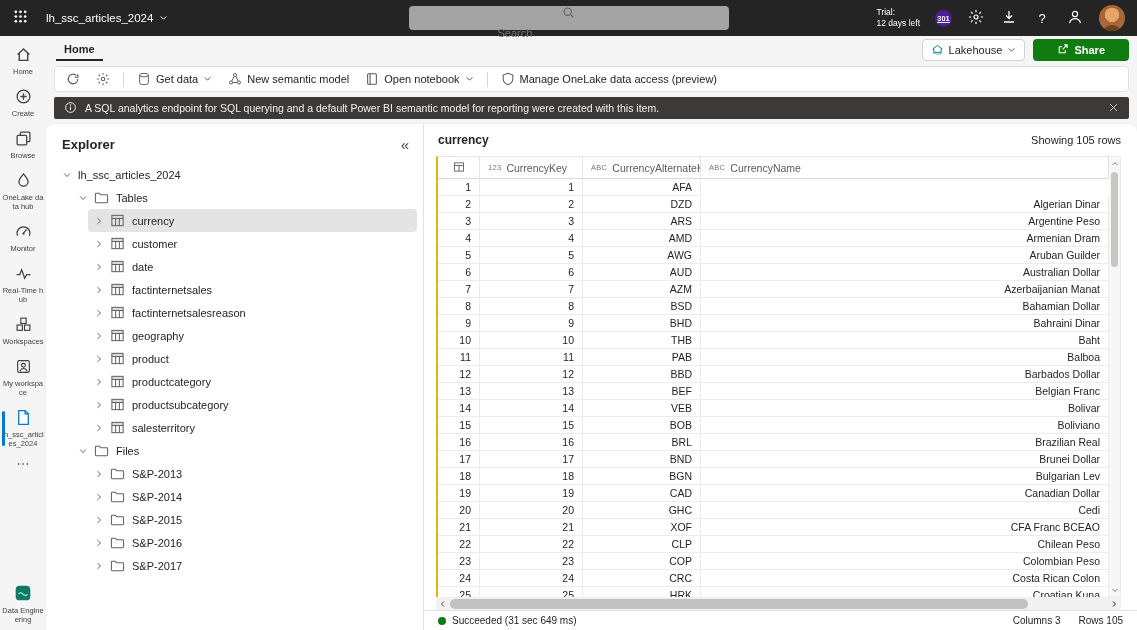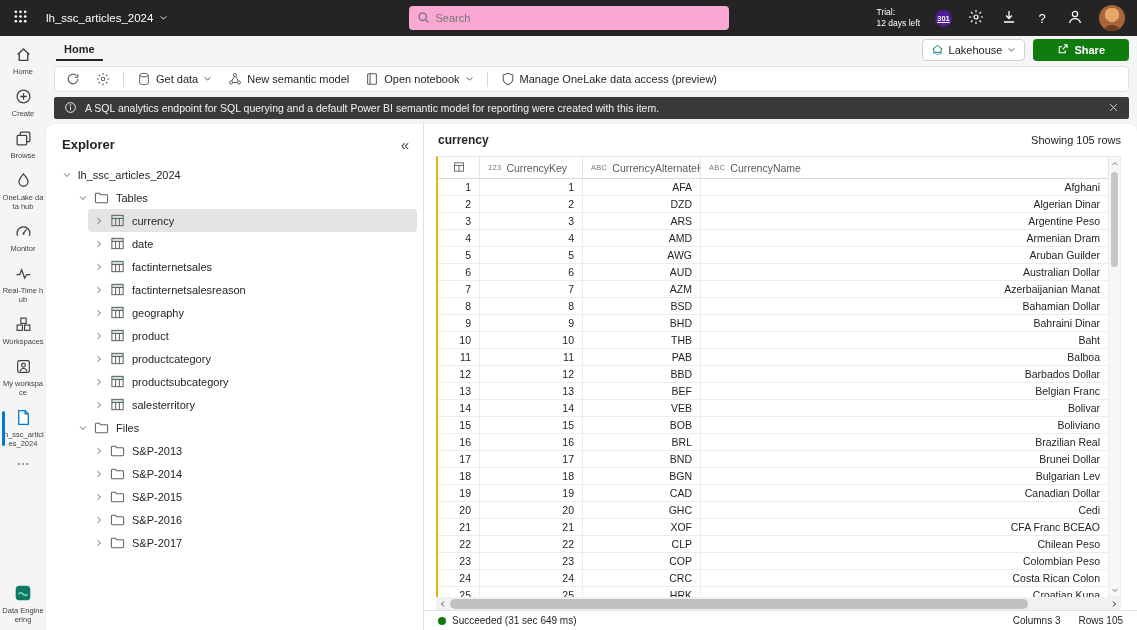--- a/index.html
+++ b/index.html
@@ -15,22 +15,22 @@
   
   .topbar {
     height:36px; background:#242424; color:#fff;
     display:flex; align-items:center; position:relative; flex:0 0 36px;
   }
   .tb-btn { background:none; border:none; color:#fff; display:flex; align-items:center; justify-content:center; cursor:pointer; }
   .waffle { width:40px; height:36px; }
   .ws-btn { display:flex; align-items:center; gap:6px; font-size:11.5px; color:#fff; padding:0 6px; height:36px; font-family:inherit; }
   .search {
     position:absolute; left:50%; transform:translateX(-50%);
-    width:320px; height:24px; background:#f9a8d4; border-radius:4px;
-    display:flex; align-items:center; padding:0 8px; gap:6px;
+    width:320px; height:24px; background:#a3a3a3; border-radius:4px;
+    display:flex; align-items:center; padding:0 8px; gap:6px;flex-direction:column;
   }
   .search input {
     border:none; outline:none; flex:1; font-size:11px; font-family:inherit; color:#242424; background:transparent;
   }
   .top-right { margin-left:auto; display:flex; align-items:center; gap:15px; padding-right:12px; }
   .trial { font-size:8.5px; line-height:1.25; color:#fff; text-align:left; }
   .trial span { display:block; }
   .nbadge {
     min-width:17px; height:17px; border-radius:50%; background:#4c1d95; color:#fff;
     font-size:7.5px; display:flex; align-items:center; justify-content:center; font-weight:bold; cursor:pointer;text-decoration:underline;
@@ -450,20 +450,35 @@
                   <span class="t-ic">
                     <svg width="15" height="15" viewBox="0 0 16 16">
                       <path d="M2 2.5h12v3.3H2z" fill="#cfe0db"></path>
                       <rect x="2" y="2.5" width="12" height="11" fill="none" stroke="#616161" stroke-width="1.1"></rect>
                       <path d="M2 5.8h12M6 5.8v7.7M10 5.8v7.7" stroke="#616161" stroke-width="1.1"></path>
                     </svg>
                   </span>
                   <span>currency</span>
                 </div>
 
+                <div class="tree-item d2">
+                  <span class="chev">
+                    <svg width="10" height="10" viewBox="0 0 16 16">
+                      <path d="M5.5 3.5L10.5 8l-5 4.5" fill="none" stroke="#616161" stroke-width="1.5"></path>
+                    </svg>
+                  </span>
+                  <span class="t-ic">
+                    <svg width="15" height="15" viewBox="0 0 16 16">
+                      <path d="M2 2.5h12v3.3H2z" fill="#cfe0db"></path>
+                      <rect x="2" y="2.5" width="12" height="11" fill="none" stroke="#616161" stroke-width="1.1"></rect>
+                      <path d="M2 5.8h12M6 5.8v7.7M10 5.8v7.7" stroke="#616161" stroke-width="1.1"></path>
+                    </svg>
+                  </span>
+                  <span>customer</span>
+                </div>
 
                 <div class="tree-item d2">
                   <span class="chev">
                     <svg width="10" height="10" viewBox="0 0 16 16">
                       <path d="M5.5 3.5L10.5 8l-5 4.5" fill="none" stroke="#616161" stroke-width="1.5"></path>
                     </svg>
                   </span>
                   <span class="t-ic">
                     <svg width="15" height="15" viewBox="0 0 16 16">
                       <path d="M2 2.5h12v3.3H2z" fill="#cfe0db"></path>
@@ -707,21 +722,20 @@
                       <span>CurrencyName</span>
                     </div>
                   </div>
               </div>
               <div class="tbody">
 
                   <div class="trow">
                     <div class="cell c0">1</div>
                     <div class="cell c1">1</div>
                     <div class="cell c2">AFA</div>
-                    <div class="cell c3">Afghani</div>
                   </div>
 
                   <div class="trow">
                     <div class="cell c0">2</div>
                     <div class="cell c1">2</div>
                     <div class="cell c2">DZD</div>
                     <div class="cell c3">Algerian Dinar</div>
                   </div>
 
                   <div class="trow">

